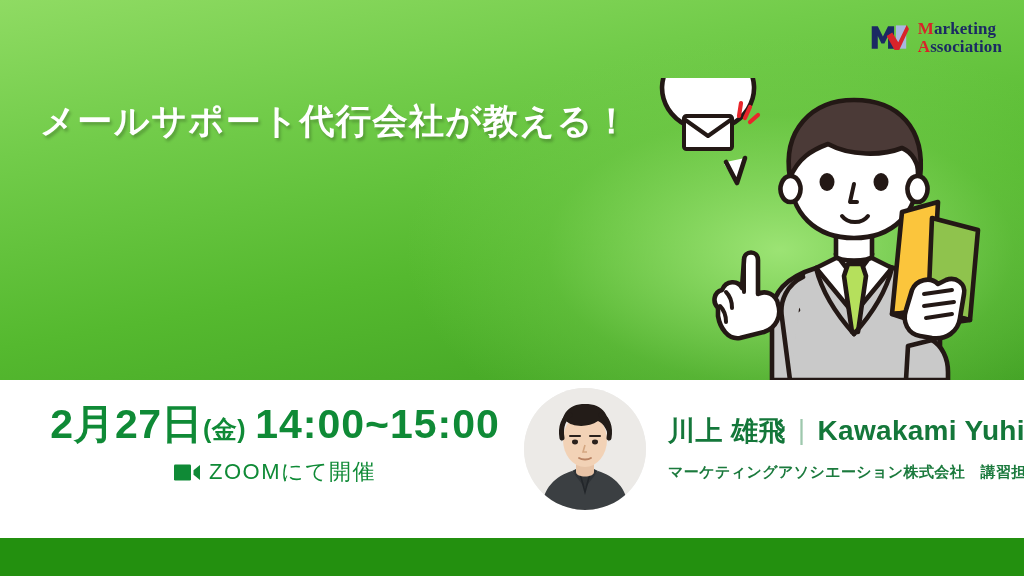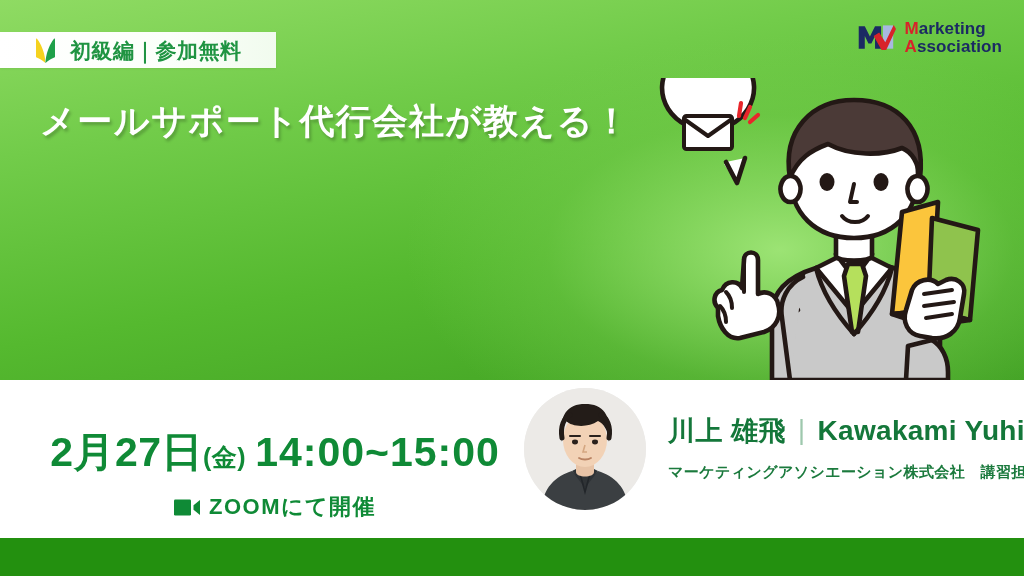--- a/index.html
+++ b/index.html
@@ -29,21 +29,21 @@
     box-shadow:0 1px 2px rgba(0,0,0,0.06);
   }
   .badge .leaf{ margin-left:36px; width:19px;height:25px; display:block; flex:none;}
   .badge .btxt{
     margin-left:15px;font-size:21px;font-weight:700;color:#1f9442;letter-spacing:0.5px;
     white-space:nowrap;line-height:1;
   }
 
   
   .logo{
-    position:absolute;right:22px;top:17px;display:flex;align-items:center;gap:9px;
+    position:absolute;right:22px;top:17px;display:flex;align-items:center;gap:9px;font-family:Liberation Serif, serif;
   }
   .logo .mark{width:41px;height:41px;display:block;flex:none;}
   .logo .words{line-height:1.04;}
   .logo .words div{
     font-size:17px;font-weight:700;color:#1b2a63;letter-spacing:0.1px;white-space:nowrap;
   }
   .logo .words .cap{color:#d8232a;}
 
   
   .subhead{
@@ -59,26 +59,26 @@
   .title .l2{display:block;}
 
   
   .illus{position:absolute;left:640px;top:78px;width:390px;height:302px;}
 
   
   .info{position:absolute;left:0;top:380px;width:1024px;height:158px;background:#ffffff;}
 
   .when{position:absolute;left:40px;top:24px;width:470px;text-align:center;}
   .when .row1{
-    font-size:41px;font-weight:700;color:#0f8a36;white-space:nowrap;line-height:1;letter-spacing:0.5px;margin-top:28px;
+    font-size:41px;font-weight:700;color:#0f8a36;white-space:nowrap;line-height:1;letter-spacing:0.5px;
   }
   .when .row1 .dow{font-size:25px;font-weight:700;}
   .when .row1 .time{margin-left:9px;letter-spacing:1px;}
   .when .row2{
-    margin-top:19px;font-size:22px;font-weight:700;color:#0f8a36;white-space:nowrap;
+    margin-top:12px;font-size:22px;font-weight:400;color:#0f8a36;white-space:nowrap;
     display:flex;align-items:center;justify-content:center;gap:9px;letter-spacing:1.5px;
   }
   .when .row2 svg{display:block;flex:none;}
 
   .speaker{position:absolute;left:524px;top:8px;display:flex;align-items:center;}
   .avatar{
     width:122px;height:122px;border-radius:50%;overflow:hidden;flex:none;
     background:#ececeb;position:relative;
   }
   .avatar svg{display:block;}
@@ -97,27 +97,20 @@
   
   .footer{position:absolute;left:0;top:538px;width:1024px;height:38px;background:#23900f;}
 </style>
 </head>
 <body>
 
 <div id="banner">
 
   <div class="hero">
 
-    <div class="badge">
-      <svg class="leaf" viewBox="0 0 19 25">
-        <path d="M9.5 25 C9.5 25 9.5 12 1.2 1.0 C0.6 0.2 0 0.6 0 1.6 L0 19.2 C0 19.2 4.6 20.8 9.5 25 Z" fill="#f5d21e"></path>
-        <path d="M9.5 25 C9.5 25 9.5 12 17.8 1.0 C18.4 0.2 19 0.6 19 1.6 L19 19.2 C19 19.2 14.4 20.8 9.5 25 Z" fill="#1fa04a"></path>
-      </svg>
-      <span class="btxt">初級編｜参加無料</span>
-    </div>
 
     <div class="logo">
       <svg class="mark" viewBox="0 0 44 44">
         <path d="M30 9 L41 9 L41 34 L30 34 Z" fill="#a8b8e0"></path>
         <path d="M4 34 L4 10 L10.5 10 L16 21 L21.5 10 L28 10 L28 34 L21.5 34 L21.5 20.5 L17.6 28.5 L14.4 28.5 L10.5 20.5 L10.5 34 Z" fill="#1b2a63"></path>
         <path d="M20 20.5 L26 16.5 L32.5 27 L41.5 8.5 L44 13 L33.5 35.5 L28.5 35.5 Z" fill="#d8232a"></path>
       </svg>
       <div class="words">
         <div><span class="cap">M</span><span>arketing</span></div>
         <div><span class="cap">A</span><span>ssociation</span></div>

